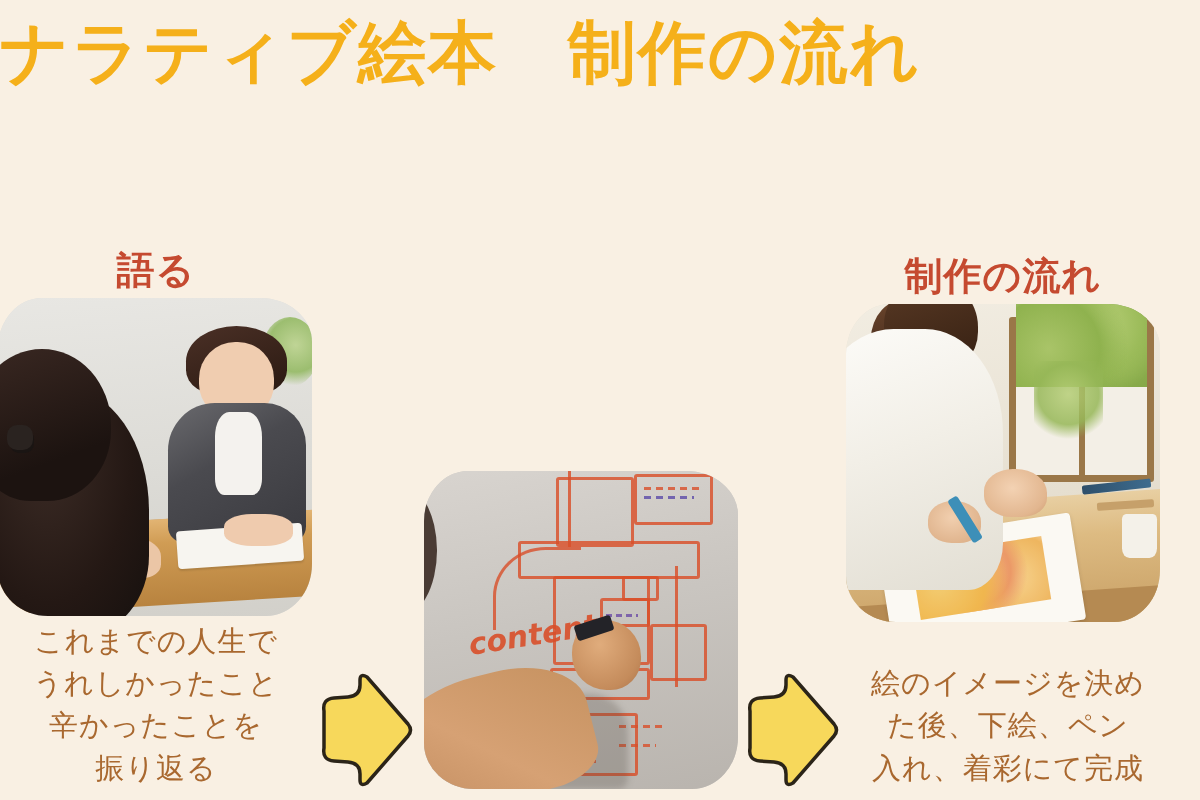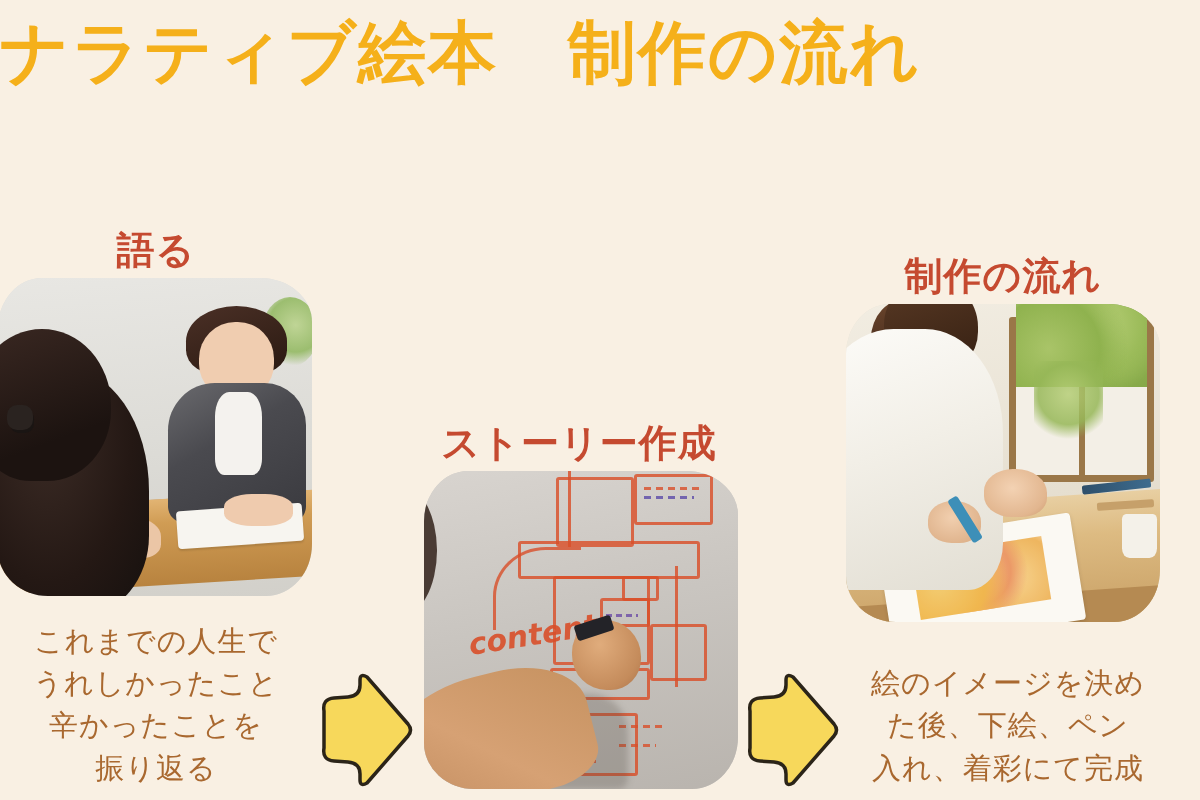--- a/index.html
+++ b/index.html
@@ -371,21 +371,21 @@
   .caption {
     color:#A9682F;
     font-size:29px;
     line-height:1.46;
     text-align:center;
     letter-spacing:1px;
     font-weight:500;
     white-space:pre-line;
     font-family:"DejaVu Sans", sans-serif;
   }
-  .step:nth-child(1) .caption { margin-top:24px; }
+  .step:nth-child(1) .caption { margin-top:4px; }
   .step:nth-child(3) .caption { margin-top:42px; }
   .step:nth-child(5) .caption { margin-top:40px;margin-left:10px; }
 
   
   .arrow-wrap {
     width:108px;
     display:flex;
     align-items:center;
     justify-content:center;
     padding-top:200px;
@@ -441,21 +441,20 @@
                Q42 116 42 109
                L42 103
                Q42 92 30 91
                L16 90
                Q4 89 6 77
                Z" fill="#F7D85B" stroke="#2B2418" stroke-width="3.5" stroke-linejoin="round"></path>
     </svg>
   </div>
 
   <div class="step">
-    <div class="step-label">ストーリー作成</div>
 
     <div class="photo ph2">
       <div class="board"></div>
       <div class="ink b1"></div>
       <div class="ink b2"></div>
       <div class="ink b3"></div>
       <div class="ink b4"></div>
       <div class="ink b5"></div>
       <div class="ink b6"></div>
       <div class="ink b7"></div>

